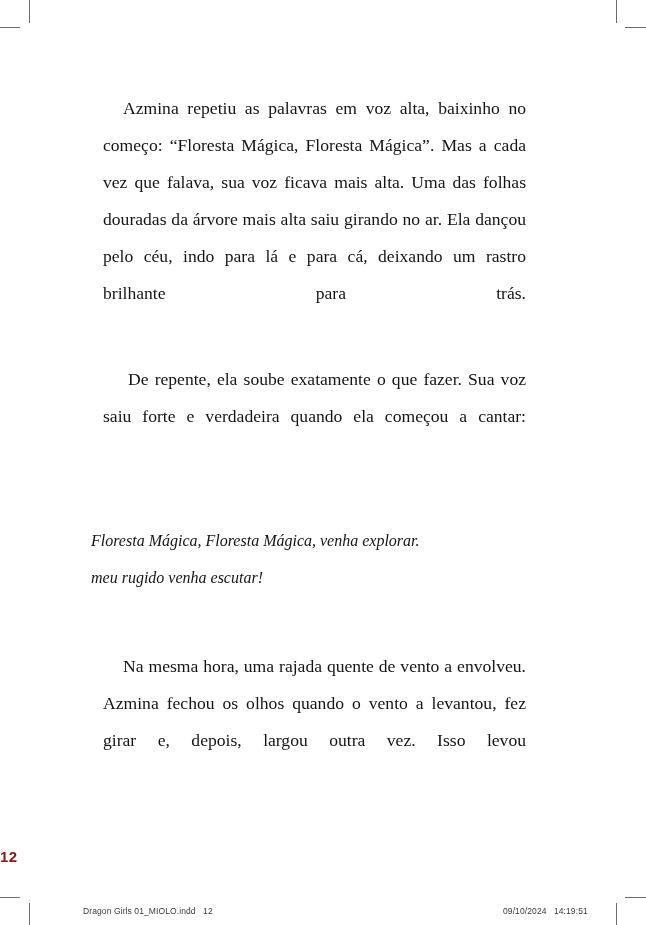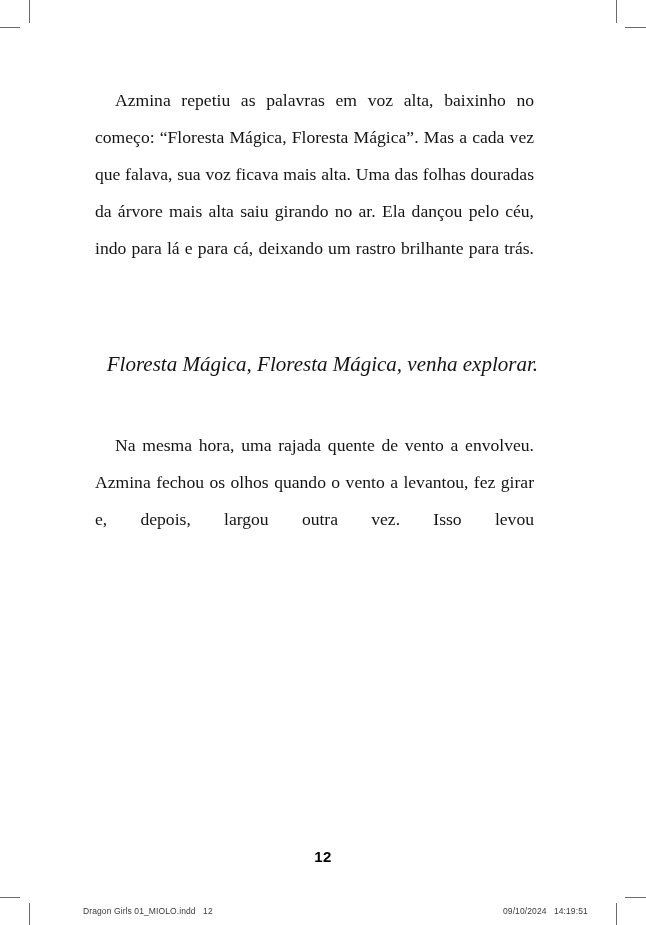--- a/index.html
+++ b/index.html
@@ -35,21 +35,21 @@
 
   
   .page-body {
     position: absolute;
     left: 91px;
     top: 78px;
     width: 447px;
   }
 
   .para {
-    margin: 4px;
+    margin: 12px;
     font-size: 17.6px;
     line-height: 37px;
     text-align: justify;
     text-justify: inter-word;
     text-indent: 20px;
     hyphens: manual;
     word-spacing: 0.2px;
   }
   .para.indent-wide { text-indent: 25px; }
 
@@ -61,36 +61,36 @@
   }
 
   .verse-block {
     margin: 0;
     padding-top: 38px;
     padding-bottom: 40px;
   }
   .verse-line {
     margin: 0;
     font-style: italic;
-    font-size: 21px;
+    font-size: 16px;
     line-height: 37px;
-    text-align: right;
+    text-align: left;
   }
 
   
   .folio {
     position: absolute;
     left: 0;
     right: 0;
     top: 848px;
-    text-align: center;
+    text-align: left;
     font-family: "Liberation Sans", "DejaVu Sans", sans-serif;
     font-size: 15px;
     font-weight: 700;
-    color: #000000;
+    color: #7f1d1d;
     letter-spacing: 0.3px;
   }
 
   
   .slug {
     position: absolute;
     top: 906px;
     font-family: "Liberation Sans", "DejaVu Sans", sans-serif;
     font-size: 8.5px;
     color: #3a3a3a;
@@ -110,23 +110,25 @@
 <div class="crop-mark crop-v cm-bl-v"></div>
 <div class="crop-mark crop-h cm-bl-h"></div>
 <div class="crop-mark crop-v cm-br-v"></div>
 <div class="crop-mark crop-h cm-br-h"></div>
 
 <div class="page-body">
 
   <p class="para full-justify">Azmina repetiu as palavras em voz alta, baixinho no começo: “Floresta Mágica, Floresta Mágica”. Mas a cada vez que falava, sua voz ficava mais alta. Uma das folhas douradas da árvore mais alta saiu girando no ar. Ela dançou pelo céu, indo para lá e para cá, deixando um rastro brilhante para trás.</p>
 
 
+  <p class="para indent-wide full-justify">De repente, ela soube exatamente o que fazer. Sua voz saiu forte e verdadeira quando ela começou a cantar:</p>
 
   <div class="verse-block">
     <p class="verse-line">Floresta Mágica, Floresta Mágica, venha explorar.</p>
+    <p class="verse-line">meu rugido venha escutar!</p>
   </div>
 
   <p class="para full-justify">Na mesma hora, uma rajada quente de vento a envolveu. Azmina fechou os olhos quando o vento a levantou, fez girar e, depois, largou outra vez. Isso levou</p>
 
 </div>
 
 <div class="folio">12</div>
 
 <div class="slug slug-left">Dragon Girls 01_MIOLO.indd   12</div>
 <div class="slug slug-right">09/10/2024   14:19:51</div>

